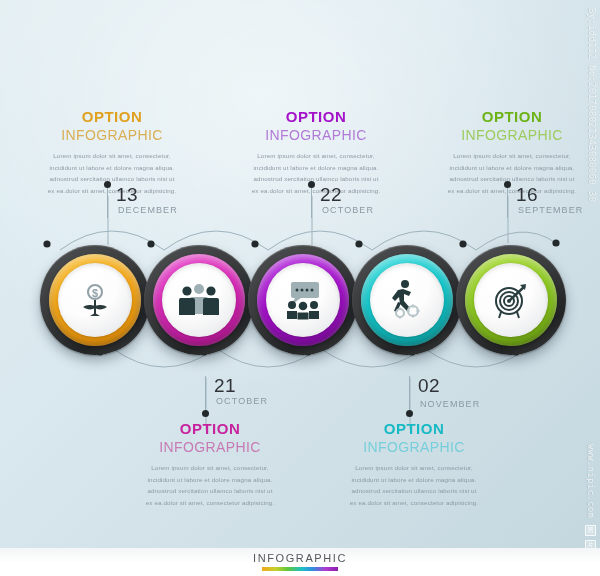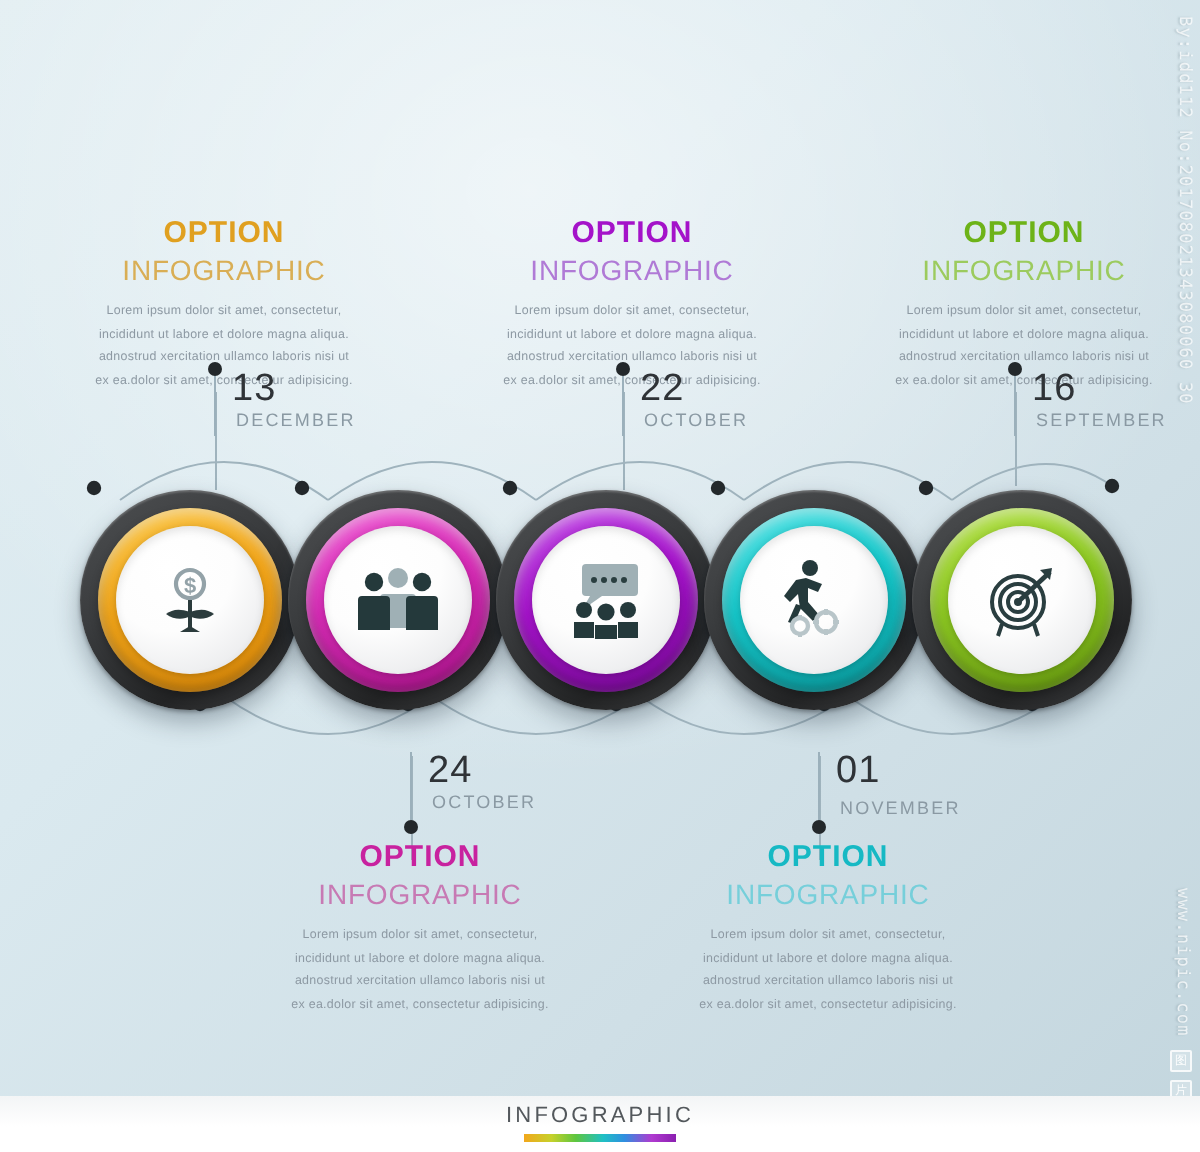--- a/index.html
+++ b/index.html
@@ -225,28 +225,28 @@
   </div>
 
   <div class="date-wrap" style="left:504px; top:181px;">
     <div class="dot"></div>
     <div class="stem" style="top:7px; height:30px;"></div>
     <div class="date-num" style="top:4px;">16</div>
     <div class="date-mon" style="top:25px;">SEPTEMBER</div>
   </div>
 
   <div class="date-wrap" style="left:202px; top:376px;">
-    <div class="date-num" style="top:0px;">24</div>
+    <div class="date-num" style="top:0px;">21</div>
     <div class="date-mon" style="top:21px;">OCTOBER</div>
     <div class="stem" style="top:0px; height:34px;"></div>
     <div class="dot" style="top:34px;"></div>
   </div>
 
   <div class="date-wrap" style="left:406px; top:376px;">
-    <div class="date-num" style="top:0px;">01</div>
+    <div class="date-num" style="top:0px;">02</div>
     <div class="date-mon" style="top:24px;text-align:center;">NOVEMBER</div>
     <div class="stem" style="top:0px; height:34px;"></div>
     <div class="dot" style="top:34px;"></div>
   </div>
 
   <div class="node" style="left:40px; top:245px; width:110px; height:110px;">
     <div class="ring" style="left:9px; top:9px; width:92px; height:92px;
                 background: linear-gradient(160deg,#fbc94a 0%,#f0a419 45%,#e08b08 100%);"></div>
     <div class="face" style="left:18px; top:18px; width:74px; height:74px;">
       <svg width="40" height="40" viewBox="0 0 40 40">

